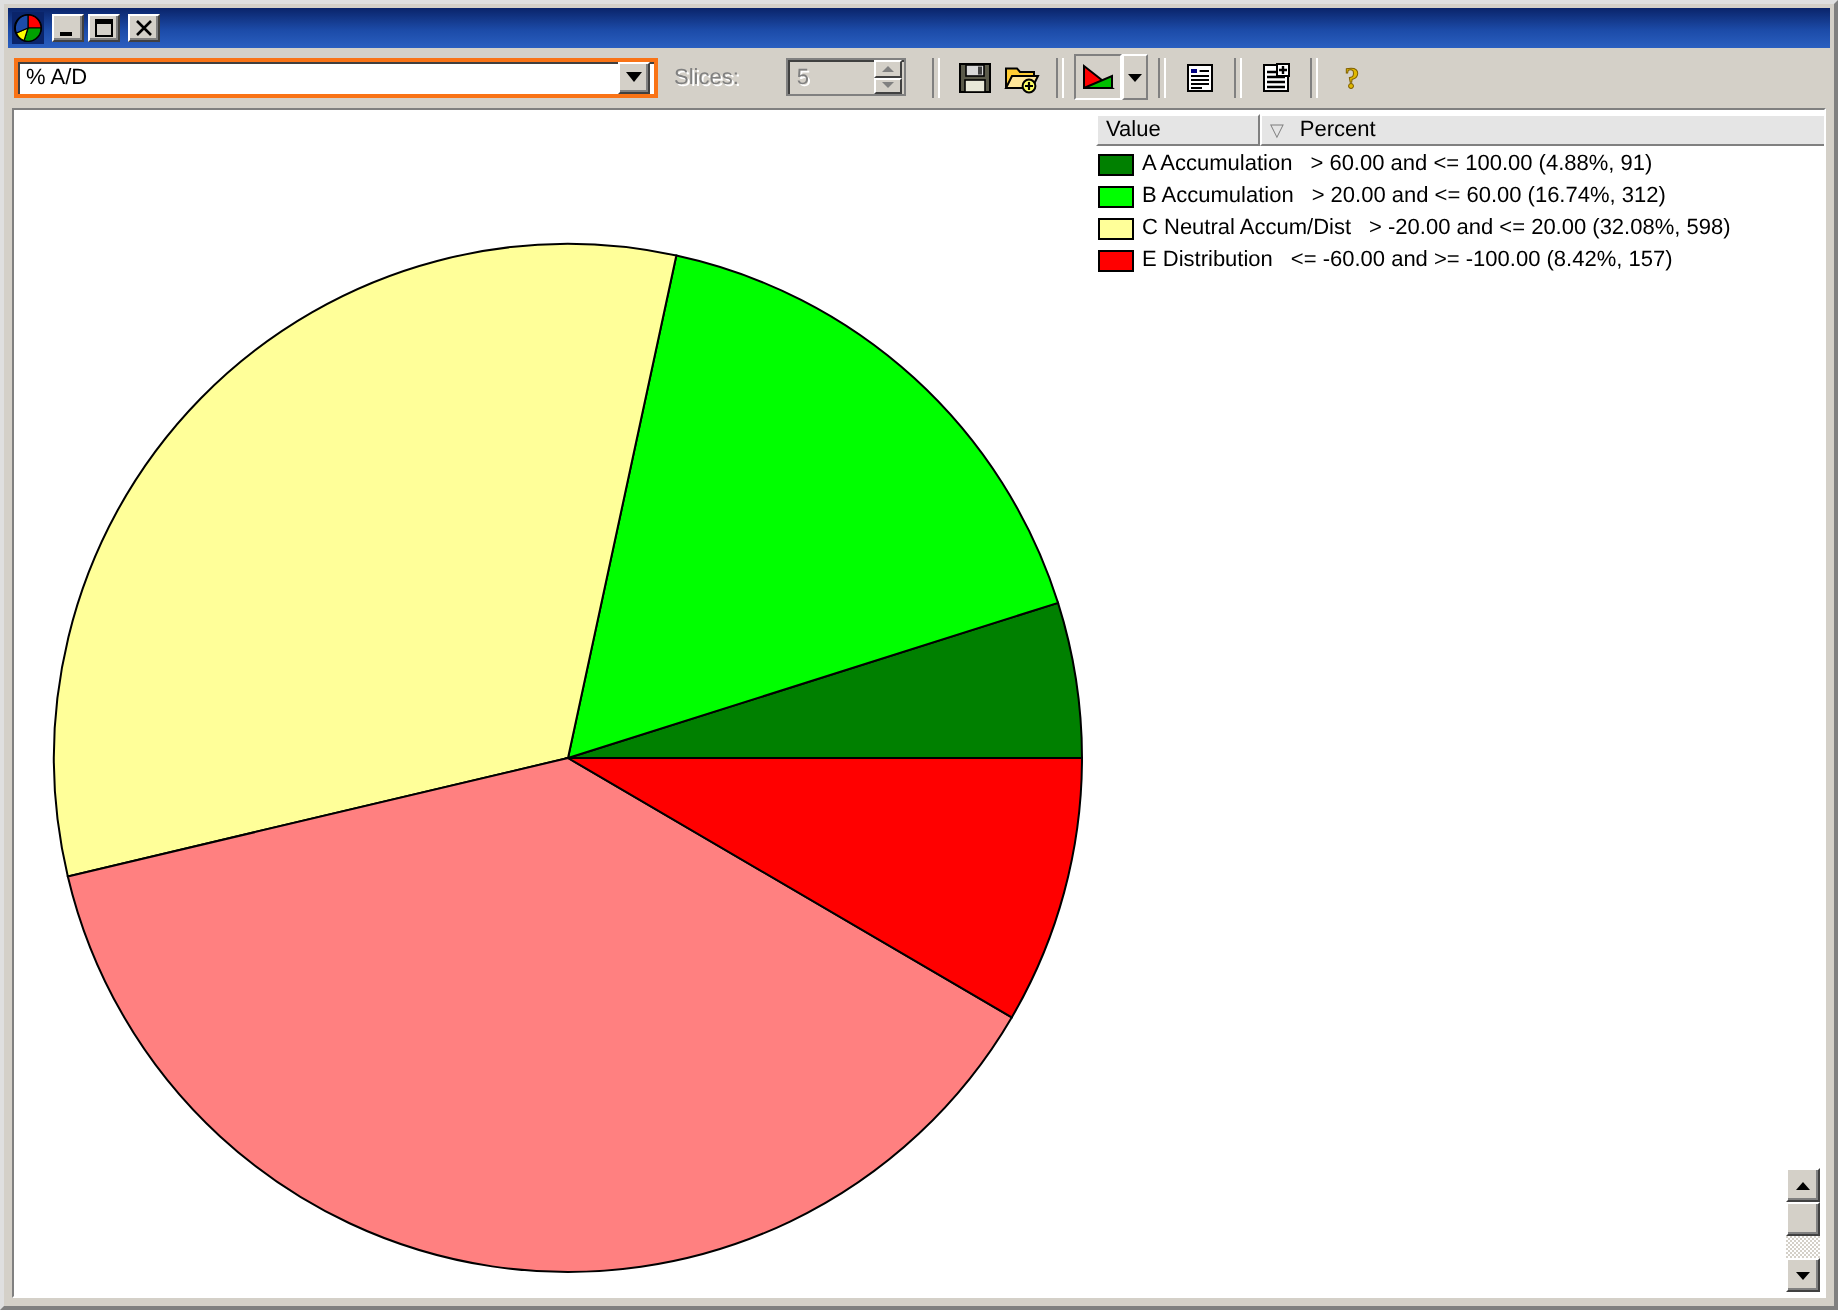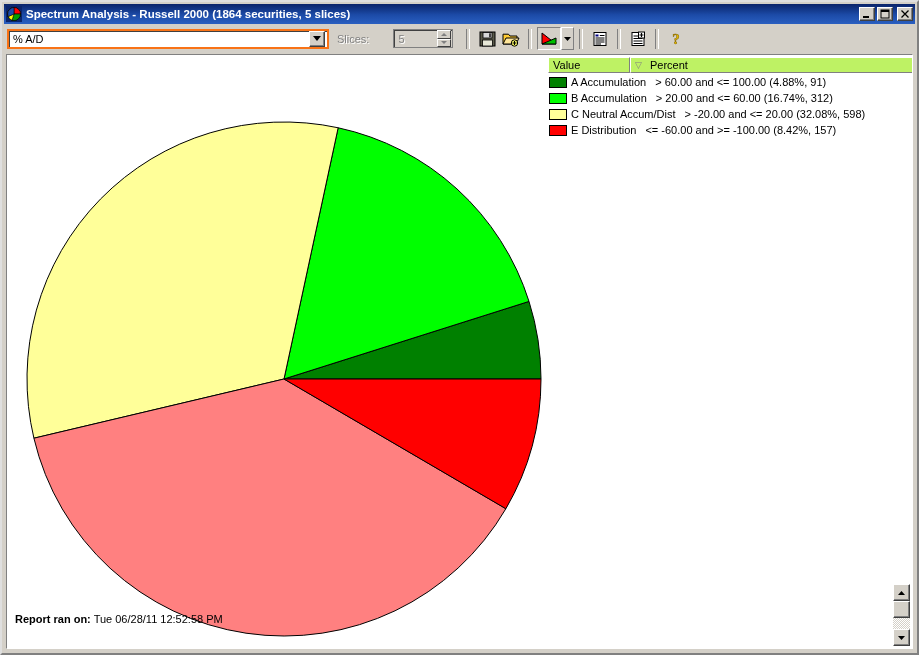--- a/index.html
+++ b/index.html
@@ -117,21 +117,21 @@
     box-sizing:border-box;overflow:hidden;
   }
   .canvas{position:absolute;left:0;top:0;right:0;bottom:0;background:#fff;}
   
   .legend{
     position:absolute;left:541px;top:2px;width:368px;height:96px;
     background:#ffffff;
   }
   .legend-hdr{display:flex;height:16px;}
   .hdr-cell{
-    background:#bef264;
+    background:#e5e5e5;
     border-left:1px solid #ffffff;border-top:1px solid #ffffff;
     border-right:1px solid #808080;border-bottom:1px solid #808080;
     box-sizing:border-box;
     font-size:11px;color:#000;
     display:flex;align-items:center;padding-left:4px;
     height:16px;
   }
   .hdr-value{width:82px;}
   .hdr-percent{flex:1;}
   .sorttri{margin-right:8px;font-size:9px;color:#808080;line-height:1;}
@@ -185,21 +185,20 @@
   <div class="titlebar">
     <span class="title-icon">
       <svg width="16" height="16" viewBox="0 0 16 16">
         <circle cx="8" cy="8" r="6.5" fill="#ffffff" stroke="#000000" stroke-width="1"></circle>
         <path d="M8 8 L8 1.5 A6.5 6.5 0 0 1 14.5 8 Z" fill="#ff0000" stroke="#000" stroke-width="0.6"></path>
         <path d="M8 8 L14.5 8 A6.5 6.5 0 0 1 6 14.3 Z" fill="#00a000" stroke="#000" stroke-width="0.6"></path>
         <path d="M8 8 L6 14.3 A6.5 6.5 0 0 1 2.2 10.5 Z" fill="#ffff00" stroke="#000" stroke-width="0.6"></path>
         <path d="M8 8 L2.2 10.5 A6.5 6.5 0 0 1 8 1.5 Z" fill="#1c4ba8" stroke="#000" stroke-width="0.6"></path>
       </svg>
     </span>
-    <span class="title-text">Spectrum Analysis - Russell 2000 (1864 securities, 5 slices)</span>
     <span class="title-btns">
       <span class="tbtn">
         <svg width="14" height="12" viewBox="0 0 14 12">
             <rect x="3" y="8" width="6" height="2" fill="#000"></rect>
           </svg>
       </span>
       <span class="tbtn">
         <svg width="14" height="12" viewBox="0 0 14 12">
             <rect x="3" y="2" width="8" height="8" fill="none" stroke="#000" stroke-width="1"></rect>
             <rect x="3" y="2" width="8" height="2" fill="#000"></rect>
@@ -355,24 +354,20 @@
           <div class="lrow">
             <span class="swatch" style="background:#ff0000"></span>
             <span class="lname">E Distribution</span>
             <span class="lrange">&lt;= -60.00 and &gt;= -100.00 (8.42%, 157)</span>
           </div>
 
         </div>
       </div>
 
       <div class="footer">
-        <div>
-          <b>Report ran on:</b>
-          <span>Tue 06/28/11 12:52:58 PM</span>
-        </div>
       </div>
 
       <div class="sbar">
         <div class="sb-arrow">
           <svg width="7" height="4" viewBox="0 0 7 4">
               <path d="M3.5 0 L7 4 L0 4 Z" fill="#000"></path>
             </svg>
         </div>
         <div class="sb-thumb"></div>
         <div class="sb-track"></div>

